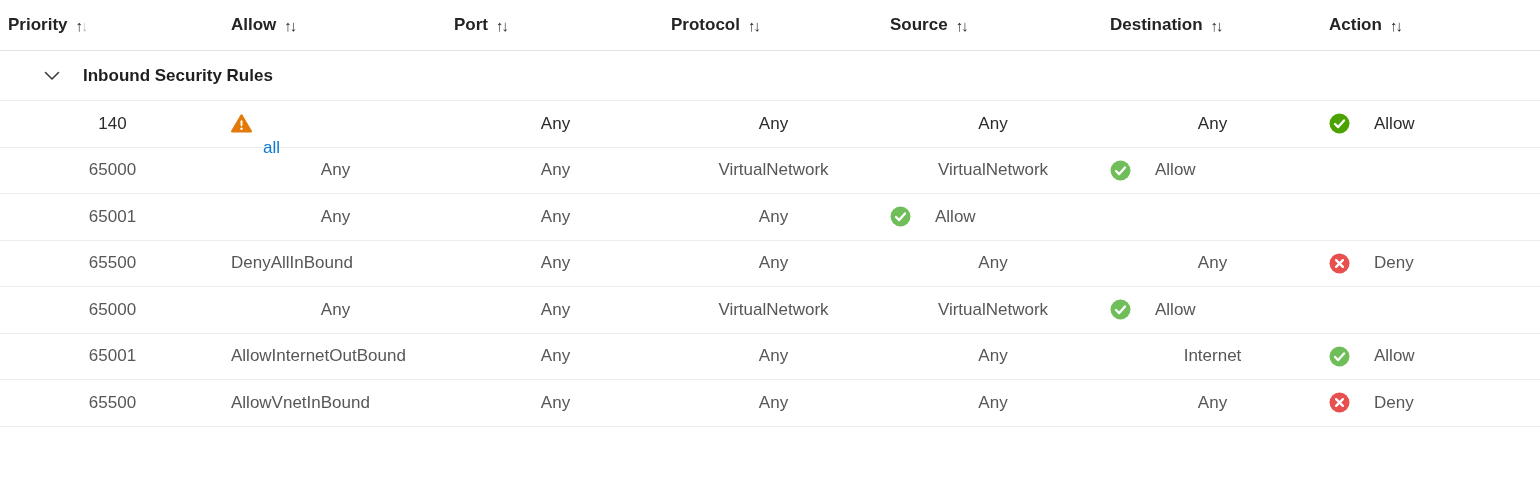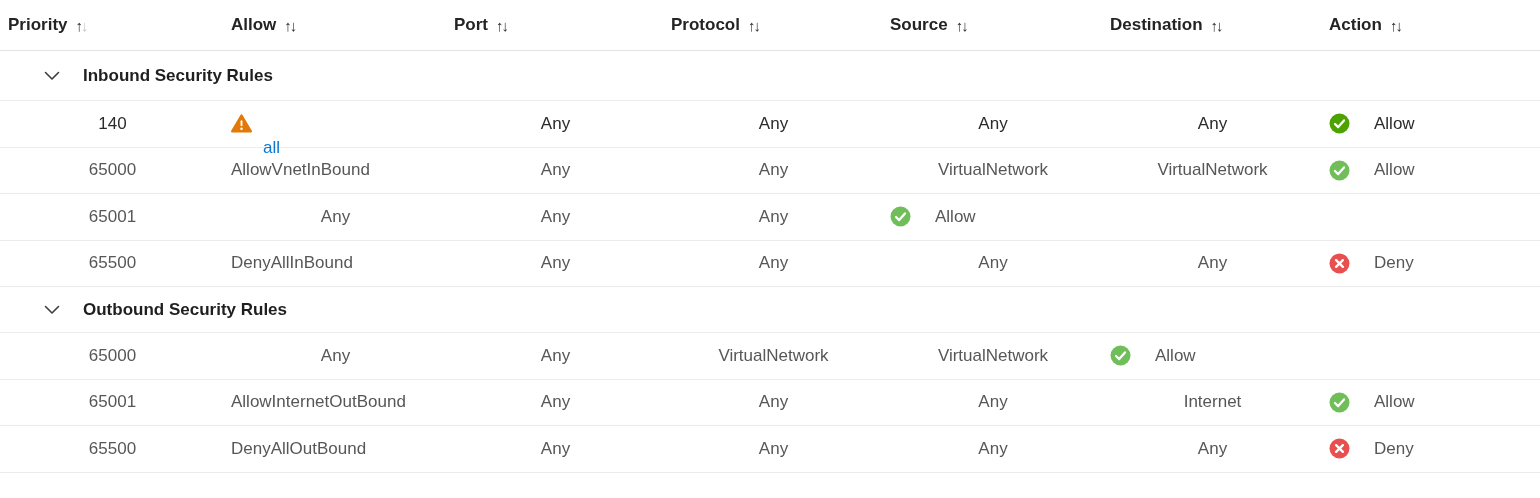--- a/index.html
+++ b/index.html
@@ -113,133 +113,122 @@
             <circle class="allow-bright" cx="10.5" cy="10.5" r="10"></circle>
             <path d="M6 11 L9.2 14.1 L15 7.4" fill="none" stroke="#fff" stroke-width="2.3" stroke-linecap="round" stroke-linejoin="round"></path>
           </svg>
       </span>
       <span>Allow</span>
     </div>
   </div>
 
   <div class="row data-row">
     <div class="cell">65000</div>
+    <div class="cell">Any</div>
+    <div class="cell">Any</div>
+    <div class="cell">VirtualNetwork</div>
+    <div class="cell">VirtualNetwork</div>
+    <div class="cell action-cell">
+      <span>
+        <svg class="icon-svg" width="21" height="21" viewBox="0 0 21 21">
+            <circle class="allow" cx="10.5" cy="10.5" r="10"></circle>
+            <path d="M6 11 L9.2 14.1 L15 7.4" fill="none" stroke="#fff" stroke-width="2.3" stroke-linecap="round" stroke-linejoin="round"></path>
+          </svg>
+      </span>
+      <span>Allow</span>
+    </div>
+  </div>
+
+  <div class="row data-row">
+    <div class="cell">65001</div>
+    <div class="cell">Any</div>
+    <div class="cell">Any</div>
+    <div class="cell">Any</div>
+    <div class="cell action-cell">
+      <span>
+        <svg class="icon-svg" width="21" height="21" viewBox="0 0 21 21">
+            <circle class="allow" cx="10.5" cy="10.5" r="10"></circle>
+            <path d="M6 11 L9.2 14.1 L15 7.4" fill="none" stroke="#fff" stroke-width="2.3" stroke-linecap="round" stroke-linejoin="round"></path>
+          </svg>
+      </span>
+      <span>Allow</span>
+    </div>
+  </div>
+
+  <div class="row data-row">
+    <div class="cell">65500</div>
+    <div class="cell name-cell">
+        <span>DenyAllInBound</span>
+      </div>
+    <div class="cell">Any</div>
+    <div class="cell">Any</div>
+    <div class="cell">Any</div>
+    <div class="cell">Any</div>
+    <div class="cell action-cell">
+      <span>
+        <svg class="icon-svg" width="21" height="21" viewBox="0 0 21 21">
+            <circle class="deny" cx="10.5" cy="10.5" r="10"></circle>
+            <path d="M7.1 7.1 L13.9 13.9 M13.9 7.1 L7.1 13.9" fill="none" stroke="#fff" stroke-width="2.3" stroke-linecap="round"></path>
+          </svg>
+      </span>
+      <span>Deny</span>
+    </div>
+  </div>
+
+
+  <div class="row data-row">
+    <div class="cell">65000</div>
+    <div class="cell">Any</div>
+    <div class="cell">Any</div>
+    <div class="cell">VirtualNetwork</div>
+    <div class="cell">VirtualNetwork</div>
+    <div class="cell action-cell">
+      <span>
+        <svg class="icon-svg" width="21" height="21" viewBox="0 0 21 21">
+            <circle class="allow" cx="10.5" cy="10.5" r="10"></circle>
+            <path d="M6 11 L9.2 14.1 L15 7.4" fill="none" stroke="#fff" stroke-width="2.3" stroke-linecap="round" stroke-linejoin="round"></path>
+          </svg>
+      </span>
+      <span>Allow</span>
+    </div>
+  </div>
+
+  <div class="row data-row">
+    <div class="cell">65001</div>
+    <div class="cell name-cell">
+        <span>AllowInternetOutBound</span>
+      </div>
+    <div class="cell">Any</div>
+    <div class="cell">Any</div>
+    <div class="cell">Any</div>
+    <div class="cell">Internet</div>
+    <div class="cell action-cell">
+      <span>
+        <svg class="icon-svg" width="21" height="21" viewBox="0 0 21 21">
+            <circle class="allow" cx="10.5" cy="10.5" r="10"></circle>
+            <path d="M6 11 L9.2 14.1 L15 7.4" fill="none" stroke="#fff" stroke-width="2.3" stroke-linecap="round" stroke-linejoin="round"></path>
+          </svg>
+      </span>
+      <span>Allow</span>
+    </div>
+  </div>
+
+  <div class="row data-row">
+    <div class="cell">65500</div>
     <div class="cell name-cell">
         <span>AllowVnetInBound</span>
       </div>
     <div class="cell">Any</div>
     <div class="cell">Any</div>
-    <div class="cell">VirtualNetwork</div>
-    <div class="cell">VirtualNetwork</div>
-    <div class="cell action-cell">
-      <span>
-        <svg class="icon-svg" width="21" height="21" viewBox="0 0 21 21">
-            <circle class="allow" cx="10.5" cy="10.5" r="10"></circle>
-            <path d="M6 11 L9.2 14.1 L15 7.4" fill="none" stroke="#fff" stroke-width="2.3" stroke-linecap="round" stroke-linejoin="round"></path>
-          </svg>
-      </span>
-      <span>Allow</span>
-    </div>
-  </div>
-
-  <div class="row data-row">
-    <div class="cell">65001</div>
-    <div class="cell">Any</div>
-    <div class="cell">Any</div>
-    <div class="cell">Any</div>
-    <div class="cell action-cell">
-      <span>
-        <svg class="icon-svg" width="21" height="21" viewBox="0 0 21 21">
-            <circle class="allow" cx="10.5" cy="10.5" r="10"></circle>
-            <path d="M6 11 L9.2 14.1 L15 7.4" fill="none" stroke="#fff" stroke-width="2.3" stroke-linecap="round" stroke-linejoin="round"></path>
-          </svg>
-      </span>
-      <span>Allow</span>
-    </div>
-  </div>
-
-  <div class="row data-row">
-    <div class="cell">65500</div>
-    <div class="cell name-cell">
-        <span>DenyAllInBound</span>
-      </div>
-    <div class="cell">Any</div>
-    <div class="cell">Any</div>
     <div class="cell">Any</div>
     <div class="cell">Any</div>
     <div class="cell action-cell">
       <span>
         <svg class="icon-svg" width="21" height="21" viewBox="0 0 21 21">
             <circle class="deny" cx="10.5" cy="10.5" r="10"></circle>
             <path d="M7.1 7.1 L13.9 13.9 M13.9 7.1 L7.1 13.9" fill="none" stroke="#fff" stroke-width="2.3" stroke-linecap="round"></path>
           </svg>
       </span>
       <span>Deny</span>
     </div>
   </div>
 
-  <div class="section-row outbound">
-    <span class="chevron">
-      <svg class="icon-svg" width="16" height="10" viewBox="0 0 16 10">
-          <path d="M1.5 1.5 L8 8 L14.5 1.5" fill="none" stroke="#3d3d3d" stroke-width="1.6" stroke-linecap="round" stroke-linejoin="round"></path>
-        </svg>
-    </span>
-    <span class="section-title">Outbound Security Rules</span>
-  </div>
-
-  <div class="row data-row">
-    <div class="cell">65000</div>
-    <div class="cell">Any</div>
-    <div class="cell">Any</div>
-    <div class="cell">VirtualNetwork</div>
-    <div class="cell">VirtualNetwork</div>
-    <div class="cell action-cell">
-      <span>
-        <svg class="icon-svg" width="21" height="21" viewBox="0 0 21 21">
-            <circle class="allow" cx="10.5" cy="10.5" r="10"></circle>
-            <path d="M6 11 L9.2 14.1 L15 7.4" fill="none" stroke="#fff" stroke-width="2.3" stroke-linecap="round" stroke-linejoin="round"></path>
-          </svg>
-      </span>
-      <span>Allow</span>
-    </div>
-  </div>
-
-  <div class="row data-row">
-    <div class="cell">65001</div>
-    <div class="cell name-cell">
-        <span>AllowInternetOutBound</span>
-      </div>
-    <div class="cell">Any</div>
-    <div class="cell">Any</div>
-    <div class="cell">Any</div>
-    <div class="cell">Internet</div>
-    <div class="cell action-cell">
-      <span>
-        <svg class="icon-svg" width="21" height="21" viewBox="0 0 21 21">
-            <circle class="allow" cx="10.5" cy="10.5" r="10"></circle>
-            <path d="M6 11 L9.2 14.1 L15 7.4" fill="none" stroke="#fff" stroke-width="2.3" stroke-linecap="round" stroke-linejoin="round"></path>
-          </svg>
-      </span>
-      <span>Allow</span>
-    </div>
-  </div>
-
-  <div class="row data-row">
-    <div class="cell">65500</div>
-    <div class="cell name-cell">
-        <span>DenyAllOutBound</span>
-      </div>
-    <div class="cell">Any</div>
-    <div class="cell">Any</div>
-    <div class="cell">Any</div>
-    <div class="cell">Any</div>
-    <div class="cell action-cell">
-      <span>
-        <svg class="icon-svg" width="21" height="21" viewBox="0 0 21 21">
-            <circle class="deny" cx="10.5" cy="10.5" r="10"></circle>
-            <path d="M7.1 7.1 L13.9 13.9 M13.9 7.1 L7.1 13.9" fill="none" stroke="#fff" stroke-width="2.3" stroke-linecap="round"></path>
-          </svg>
-      </span>
-      <span>Deny</span>
-    </div>
-  </div>
-
 </div>
 
 </body></html>

